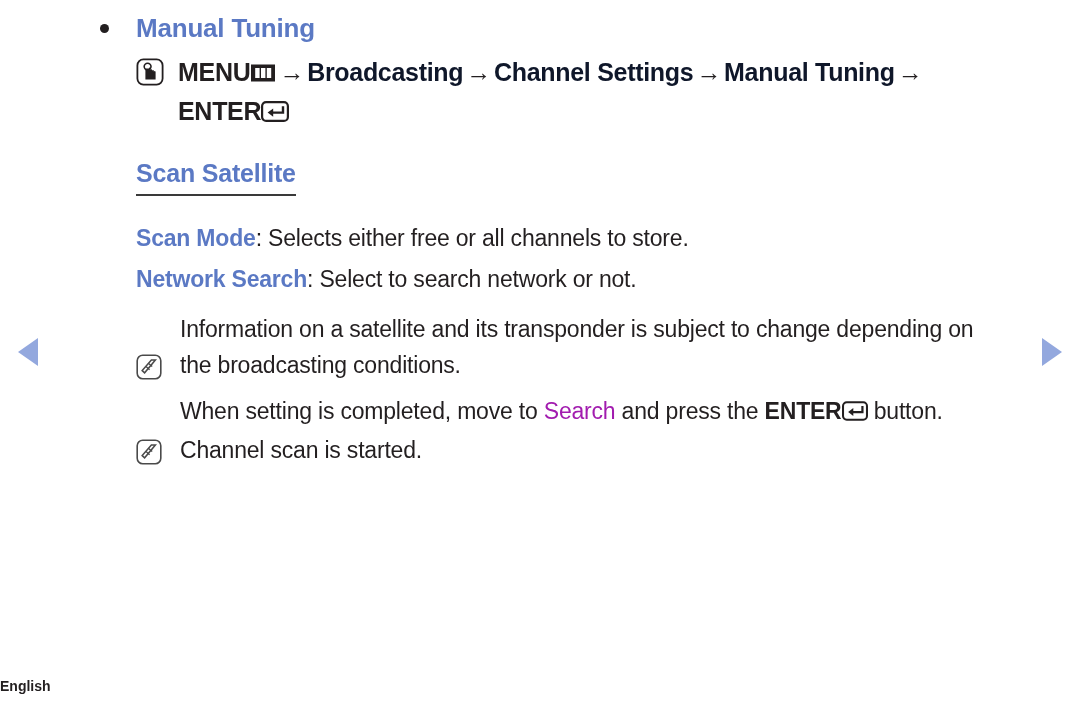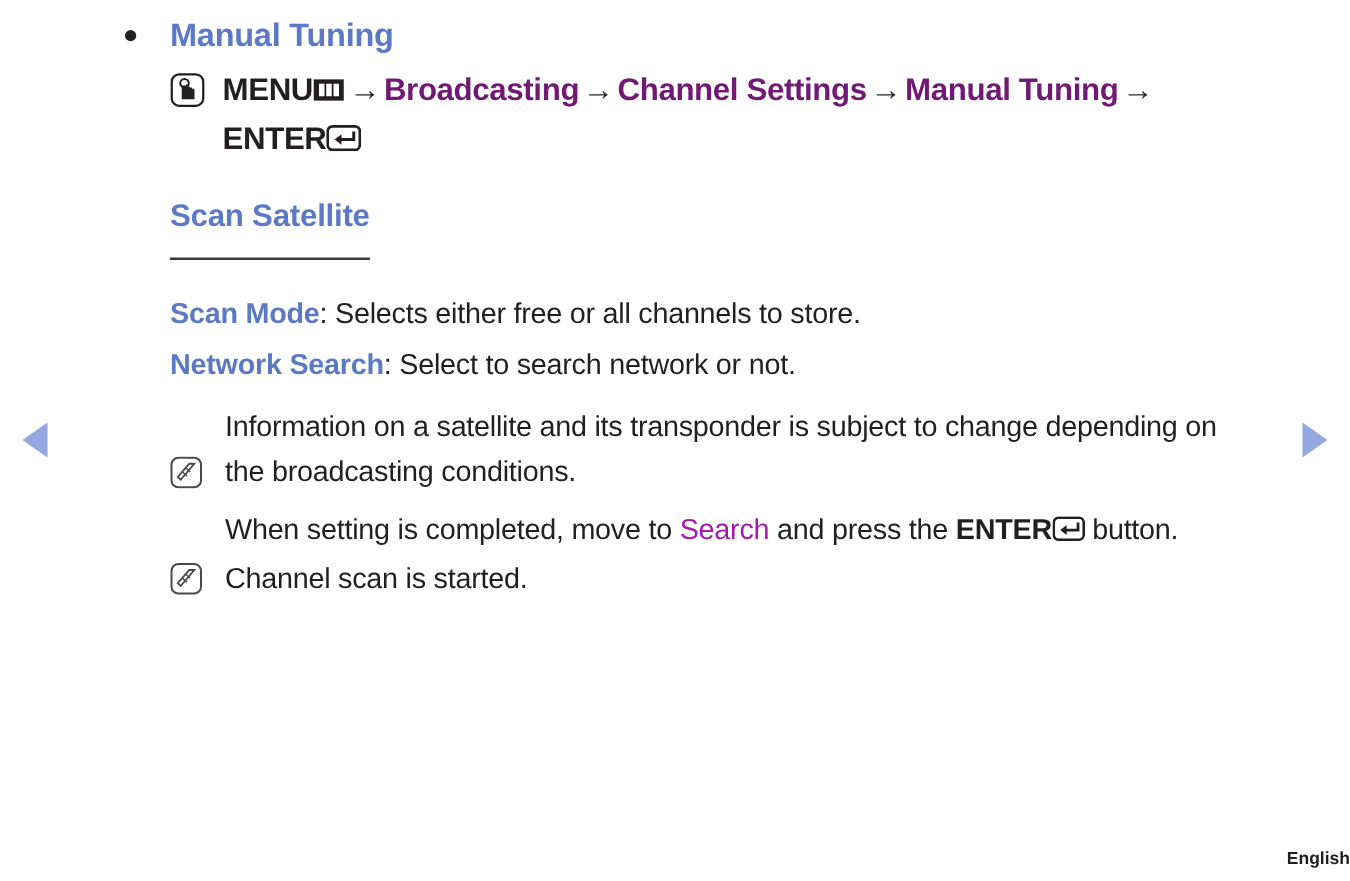--- a/index.html
+++ b/index.html
@@ -84,21 +84,21 @@
     margin-right: 14px;
   }
   .breadcrumb-text {
     font-size: 25px;
     font-weight: bold;
     line-height: 1.46;
     color: #231f20;
     letter-spacing: -0.3px;
   }
   .breadcrumb-text .crumb {
-    color: #701a75;
+    color: #0f172a;
   }
   .breadcrumb-text .arrow {
     color: #231f20;
     font-weight: normal;
     padding: 0 3px;
   }
   .kbd-word {
     color: #231f20;
     font-weight: bold;
     white-space: nowrap;
@@ -110,21 +110,21 @@
 
   
   .sub-heading {
     margin-left: 36px;
     margin-top: 28px;
     display: inline-block;
     font-size: 25px;
     font-weight: bold;
     color: #5b79c4;
     border-bottom: 2px solid #3a3a3a;
-    padding-bottom: 18px;
+    padding-bottom: 6px;
     letter-spacing: -0.2px;
   }
 
   
   .options {
     margin-left: 36px;
     margin-top: 22px;
   }
   .option-line {
     font-size: 23px;
@@ -166,21 +166,21 @@
   .note-text .kbd-word {
     font-weight: bold;
   }
 
   
   .footer {
     position: absolute;
     left: 0;
     right: 0;
     top: 678px;
-    text-align: right;
+    text-align: left;
     font-size: 14px;
     font-weight: bold;
     color: #231f20;
   }
 </style>
 </head>
 <body>
 
 <div class="page">
 

